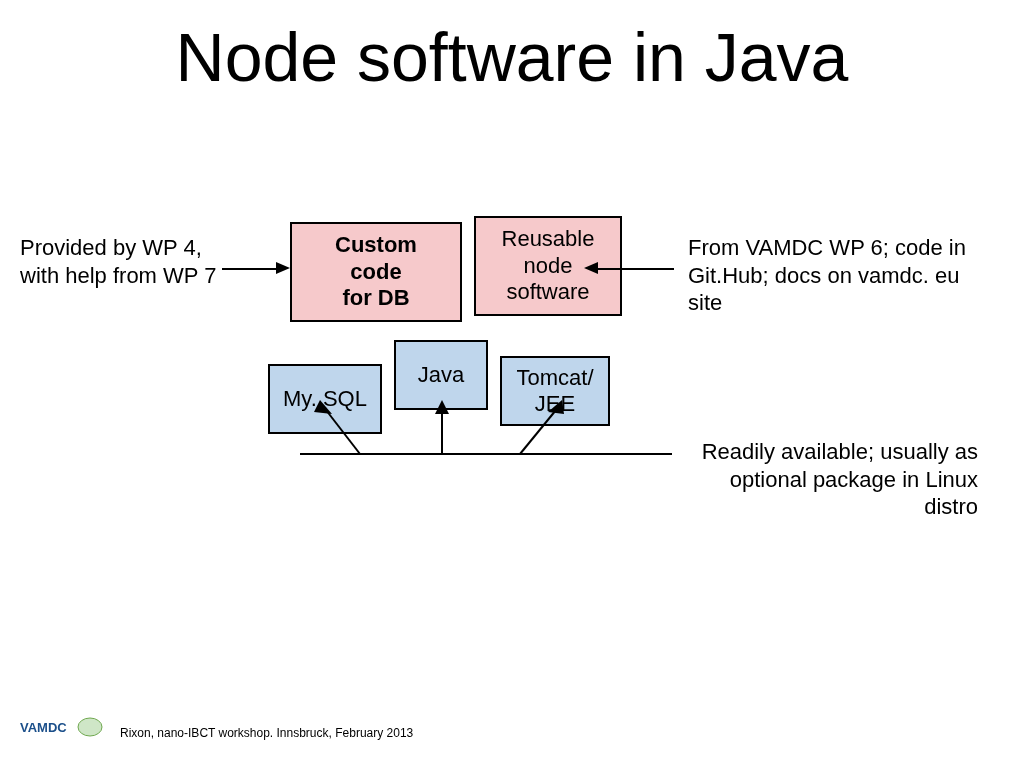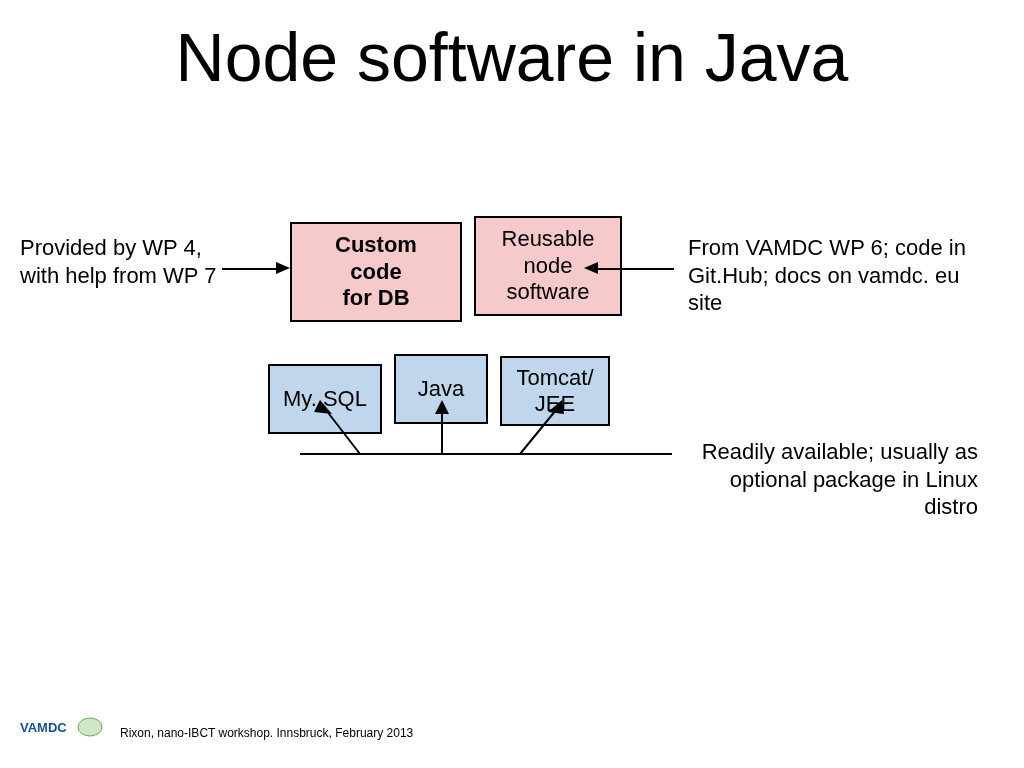--- a/index.html
+++ b/index.html
@@ -88,21 +88,21 @@
 <div class="readily-label">Readily available; usually as optional package in Linux distro</div>
 
 <div class="box pink" style="top:222px; left:290px; width:172px; height:100px; white-space:pre-line;font-weight:bold;">Custom
 code
 for DB</div>
 <div class="box pink" style="top:216px; left:442px; width:148px; height:100px; white-space:pre-line;margin-left:32px;">Reusable
 node
 software</div>
 
 <div class="box blue" style="top:340px; left:268px; width:114px; height:70px;margin-top:24px;">My. SQL</div>
-<div class="box blue" style="top:340px; left:394px; width:94px; height:70px;margin-top:14px;">Java</div>
+<div class="box blue" style="top:340px; left:394px; width:94px; height:70px;">Java</div>
 <div class="box blue" style="top:356px; left:500px; width:110px; height:70px; white-space:pre-line;">Tomcat/
 JEE</div>
 
 <div class="arrow-line" style="top:268px; left:222px; width:56px;"></div>
 <div class="arrow-head-right" style="top:262px; left:276px;"></div>
 
 <div class="arrow-line" style="top:268px; left:596px; width:78px;"></div>
 <div class="arrow-head-left" style="top:262px; left:584px;"></div>
 
 <svg style="position:absolute; left:0; top:0; width:1024px; height:768px; pointer-events:none;">

